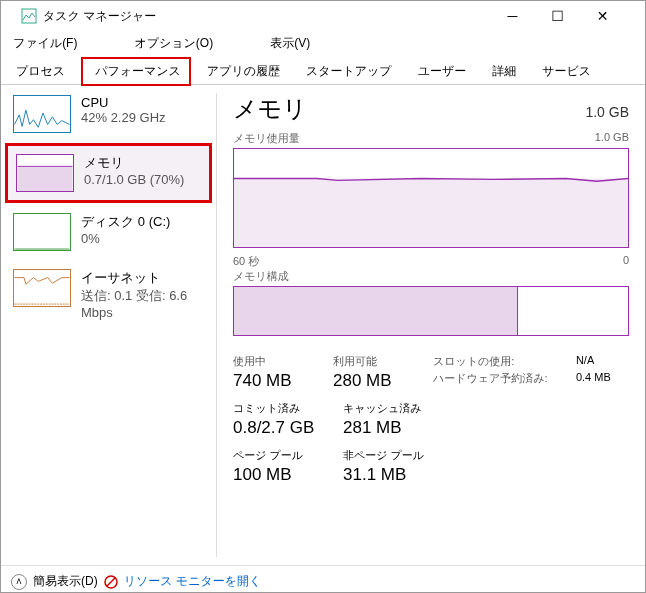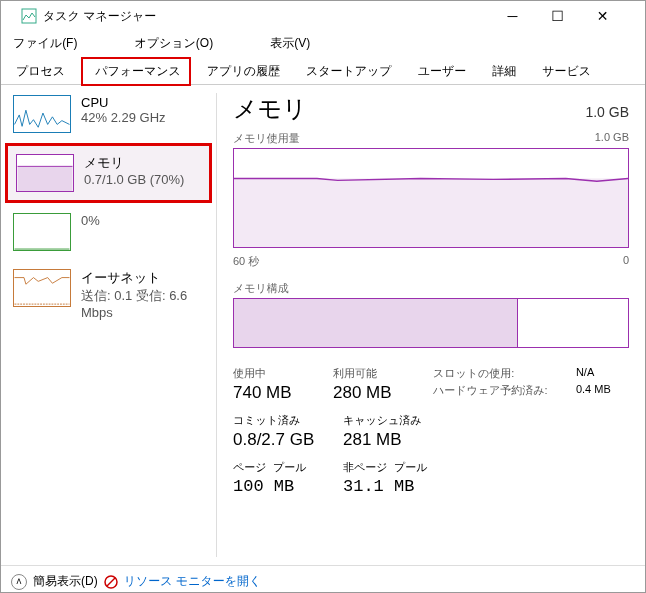--- a/index.html
+++ b/index.html
@@ -99,20 +99,21 @@
       <div>
           <div class="side-lbl">メモリ</div>
           <div class="side-sub">0.7/1.0 GB (70%)</div>
         </div>
     </div>
     <div class="side-item">
       <div class="thumb disk"><svg viewBox="0 0 58 38">
             <line x1="0" y1="37" x2="58" y2="37" stroke="#3a9c3a"></line>
           </svg></div>
       <div>
+          <div class="side-lbl">ディスク 0 (C:)</div>
           <div class="side-sub">0%</div>
         </div>
     </div>
     <div class="side-item">
       <div class="thumb net"><svg viewBox="0 0 58 38">
             <polyline points="0,8 10,8 12,15 20,8 25,12 35,8 40,14 50,8 58,8" fill="none" stroke="#c67a3a" stroke-width="1"></polyline>
             <line x1="0" y1="36" x2="58" y2="36" stroke="#c67a3a" stroke-dasharray="2,1"></line>
           </svg></div>
       <div>
           <div class="side-lbl">イーサネット</div>
@@ -136,21 +137,21 @@
       <svg viewBox="0 0 380 100" preserveAspectRatio="none">
         <line x1="0" y1="50" x2="380" y2="50" stroke="#e8d5ec" stroke-width="1"></line>
         <rect x="0" y="30" width="380" height="70" fill="#f3e9f5"></rect>
         <polyline points="0,30 80,30 100,32 180,30 250,31 320,30 350,33 380,30" fill="none" stroke="#9b2fae" stroke-width="1.5"></polyline>
       </svg>
     </div>
     <div class="graph-lbl-row">
       <span>60 秒</span>
       <span>0</span>
     </div>
-    <div class="graph-lbl-row" style="margin-top:12px;">
+    <div class="graph-lbl-row" style="margin-top:0;">
       <span>メモリ構成</span>
     </div>
     <div class="comp-box">
       <div class="comp-fill" style="width:72%"></div>
     </div>
 
     <div class="stats">
       <div class="lbl">使用中</div>
       <div class="lbl">利用可能</div>
       <div class="slbl">スロットの使用:</div>
@@ -159,21 +160,21 @@
       <div class="val">280 MB</div>
       <div class="slbl">ハードウェア予約済み:</div>
       <div class="sval">0.4 MB</div>
     </div>
     <div class="stats-row2">
       <div class="lbl">コミット済み</div>
       <div class="lbl">キャッシュ済み</div>
       <div class="val" style="font-size:17px">0.8/2.7 GB</div>
       <div class="val" style="font-size:17px">281 MB</div>
     </div>
-    <div class="stats-row2" style="margin-top:10px;font-family:Liberation Mono, monospace;">
+    <div class="stats-row2" style="margin-top:10px;">
       <div class="lbl">ページ プール</div>
       <div class="lbl">非ページ プール</div>
       <div class="val" style="font-size:17px">100 MB</div>
       <div class="val" style="font-size:17px">31.1 MB</div>
     </div>
   </div>
 </div>
 
 <div class="footer">
   <div class="chev">˄</div>

